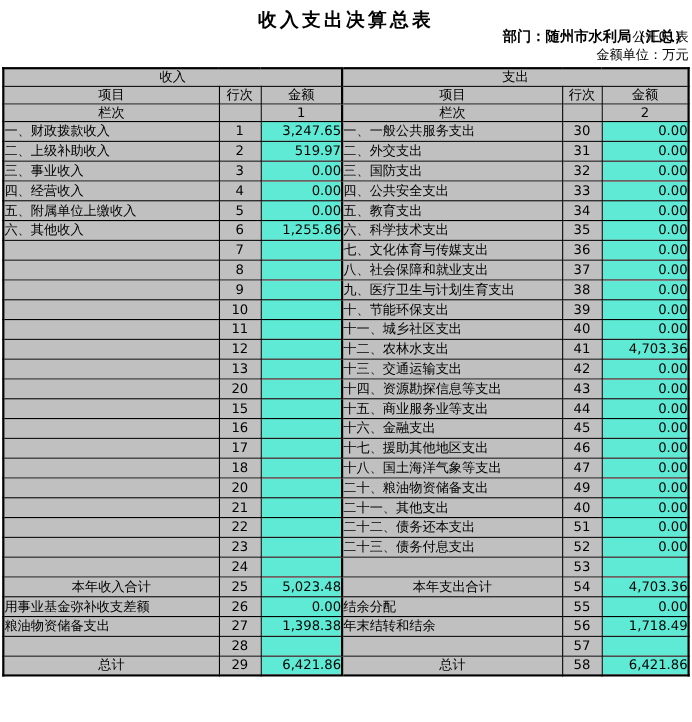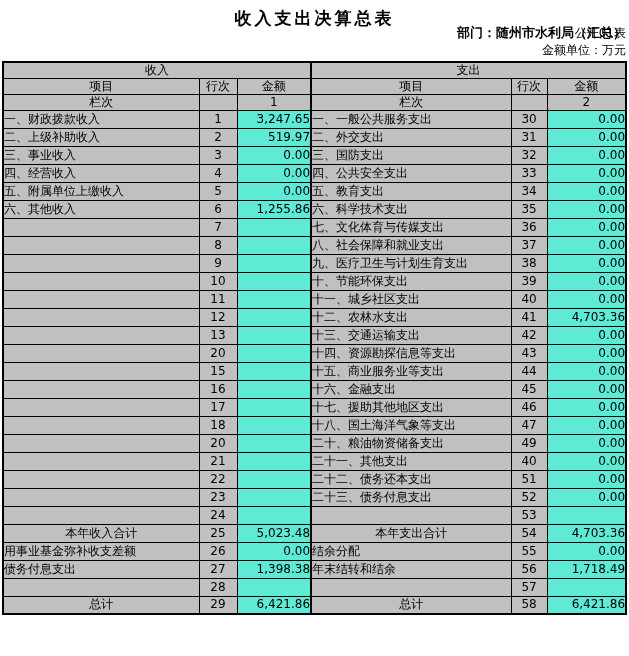--- a/index.html
+++ b/index.html
@@ -286,21 +286,21 @@
         </tr>
         <tr>
           <td class="gray item">用事业基金弥补收支差额</td>
           <td class="gray c">26</td>
           <td class="white amt">0.00</td>
           <td class="gray item div-l">结余分配</td>
           <td class="gray c">55</td>
           <td class="white amt">0.00</td>
         </tr>
         <tr>
-          <td class="gray item">债务付息支出</td>
+          <td class="gray item">粮油物资储备支出</td>
           <td class="gray c">27</td>
           <td class="white amt">1,398.38</td>
           <td class="gray item div-l">年末结转和结余</td>
           <td class="gray c">56</td>
           <td class="white amt">1,718.49</td>
         </tr>
         <tr>
           <td class="gray item"></td>
           <td class="gray c">28</td>
           <td class="white amt"></td>

